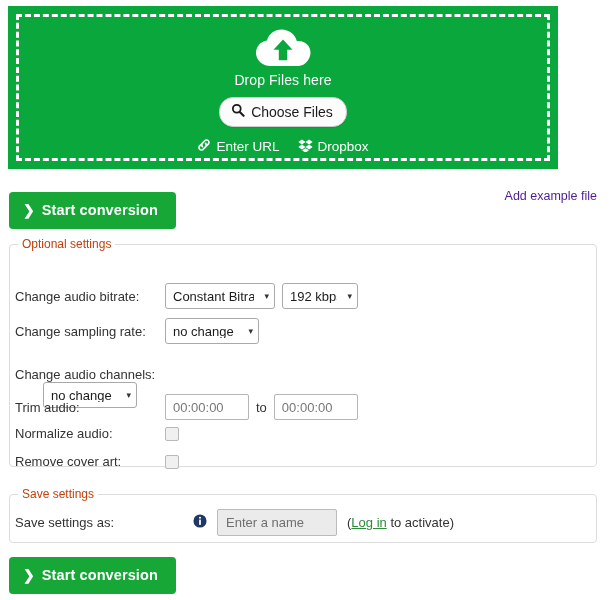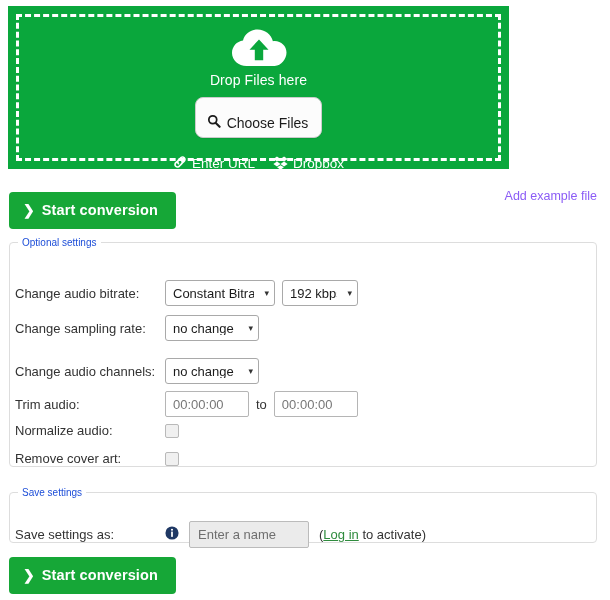--- a/index.html
+++ b/index.html
@@ -10,21 +10,21 @@
     font-family: "Liberation Sans", sans-serif;
     font-size: 13px;
     color: #333333;
     overflow: hidden;
   }
 
   
   .dropzone {
     position: absolute;
     left: 8px; top: 6px;
-    width: 501px; height: 163px;
+    width: 550px; height: 163px;
     background: #0aa73c;
     padding: 8px;
   }
   .dropzone-inner {
     width: 100%; height: 100%;
     border: 3px dashed #ffffff;
     display: flex;
     flex-direction: column;
     align-items: center;
   }
@@ -35,34 +35,34 @@
   .drop-text {
     color: #ffffff;
     font-size: 14px;
     margin-top: 4px;
     letter-spacing: .1px;
   }
   .choose-btn {
     margin-top: 9px;
     background: #fcfcfc;
     border: 1px solid #cccccc;
-    border-radius: 8px;
-    padding: 16px 13px 6px 11px;
+    border-radius: 14px;
+    padding: 5px 13px 6px 11px;
     font-size: 14px;
     color: #1b1b1b;
     display: inline-flex;
     align-items: center;
     gap: 6px;
     cursor: pointer;
     font-family: "Liberation Sans", sans-serif;
     box-shadow: 0 1px 0 rgba(0,0,0,.06);
   }
   .choose-btn .search-ico { display:block; }
   .cloud-links {
-    margin-top: 17px;
+    margin-top: 11px;
     display: flex;
     gap: 18px;
     align-items: center;
   }
   .cloud-link {
     color: #ffffff;
     font-size: 13.5px;
     text-decoration: none;
     display: inline-flex;
     align-items: center;
@@ -88,37 +88,37 @@
   }
   .chev { font-size: 14px; font-weight: bold; line-height: 1; }
 
   .start-top { position: absolute; left: 9px; top: 192px; }
   .start-bottom { position: absolute; left: 9px; top: 557px; }
 
   .add-example {
     position: absolute;
     right: 13px; top: 189px;
     font-size: 12.5px;
-    color: #8b5cf6;
+    color: #4c1d95;
     cursor: pointer;
     text-decoration: none;
   }
 
   
   fieldset {
     position: absolute;
     border: 1px solid #dddddd;
     border-radius: 4px;
     margin: 0;
     padding: 0;
     background: #ffffff;
   }
   legend {
-    font-size: 10px;
-    color: #1d4ed8;
+    font-size: 12px;
+    color: #c2410c;
     padding: 0 4px;
     margin-left: 8px;
   }
   .fs-optional { left: 9px; top: 237px; width: 588px; height: 230px; }
   .fs-save     { left: 9px; top: 487px; width: 588px; height: 56px; }
 
   
   .row {
     position: absolute;
     display: flex;
@@ -281,21 +281,21 @@
 
   <div class="row" style="top: 67px;">
     <span class="row-label">Change sampling rate:</span>
     <span class="sel-box">
       <select class="sel" style="width:94px;">
         <option>no change</option>
       </select>
     </span>
   </div>
 
-  <div class="row" style="top: 110px;">
+  <div class="row" style="top: 116px; flex-direction: column;">
     <span class="row-label">Change audio channels:</span>
     <span class="sel-box">
       <select class="sel" style="width:94px;">
         <option>no change</option>
       </select>
     </span>
   </div>
 
   <div class="row" style="top: 143px;">
     <span class="row-label">Trim audio:</span>
@@ -313,21 +313,21 @@
 
   <div class="row" style="top: 203px;">
     <span class="row-label">Remove cover art:</span>
     <input class="chk" type="checkbox" style="">
   </div>
 </fieldset>
 
 <fieldset class="fs-save">
   <legend>Save settings</legend>
 
-  <div class="row" style="top: 23px;">
+  <div class="row" style="top: 8px; gap: 28px;">
     <span class="row-label">Save settings as:</span>
     <span class="ctrl-wrap" style="gap:10px;">
       <span class="info-ico">
         <svg viewBox="0 0 16 16" width="14" height="14" aria-hidden="true">
           <circle cx="8" cy="8" r="7.5" fill="#1f3864"></circle>
           <rect x="7" y="6.4" width="2" height="6" fill="#ffffff"></rect>
           <circle cx="8" cy="4.2" r="1.2" fill="#ffffff"></circle>
         </svg>
       </span>
       <input class="name-input" type="text" placeholder="Enter a name" style="">

